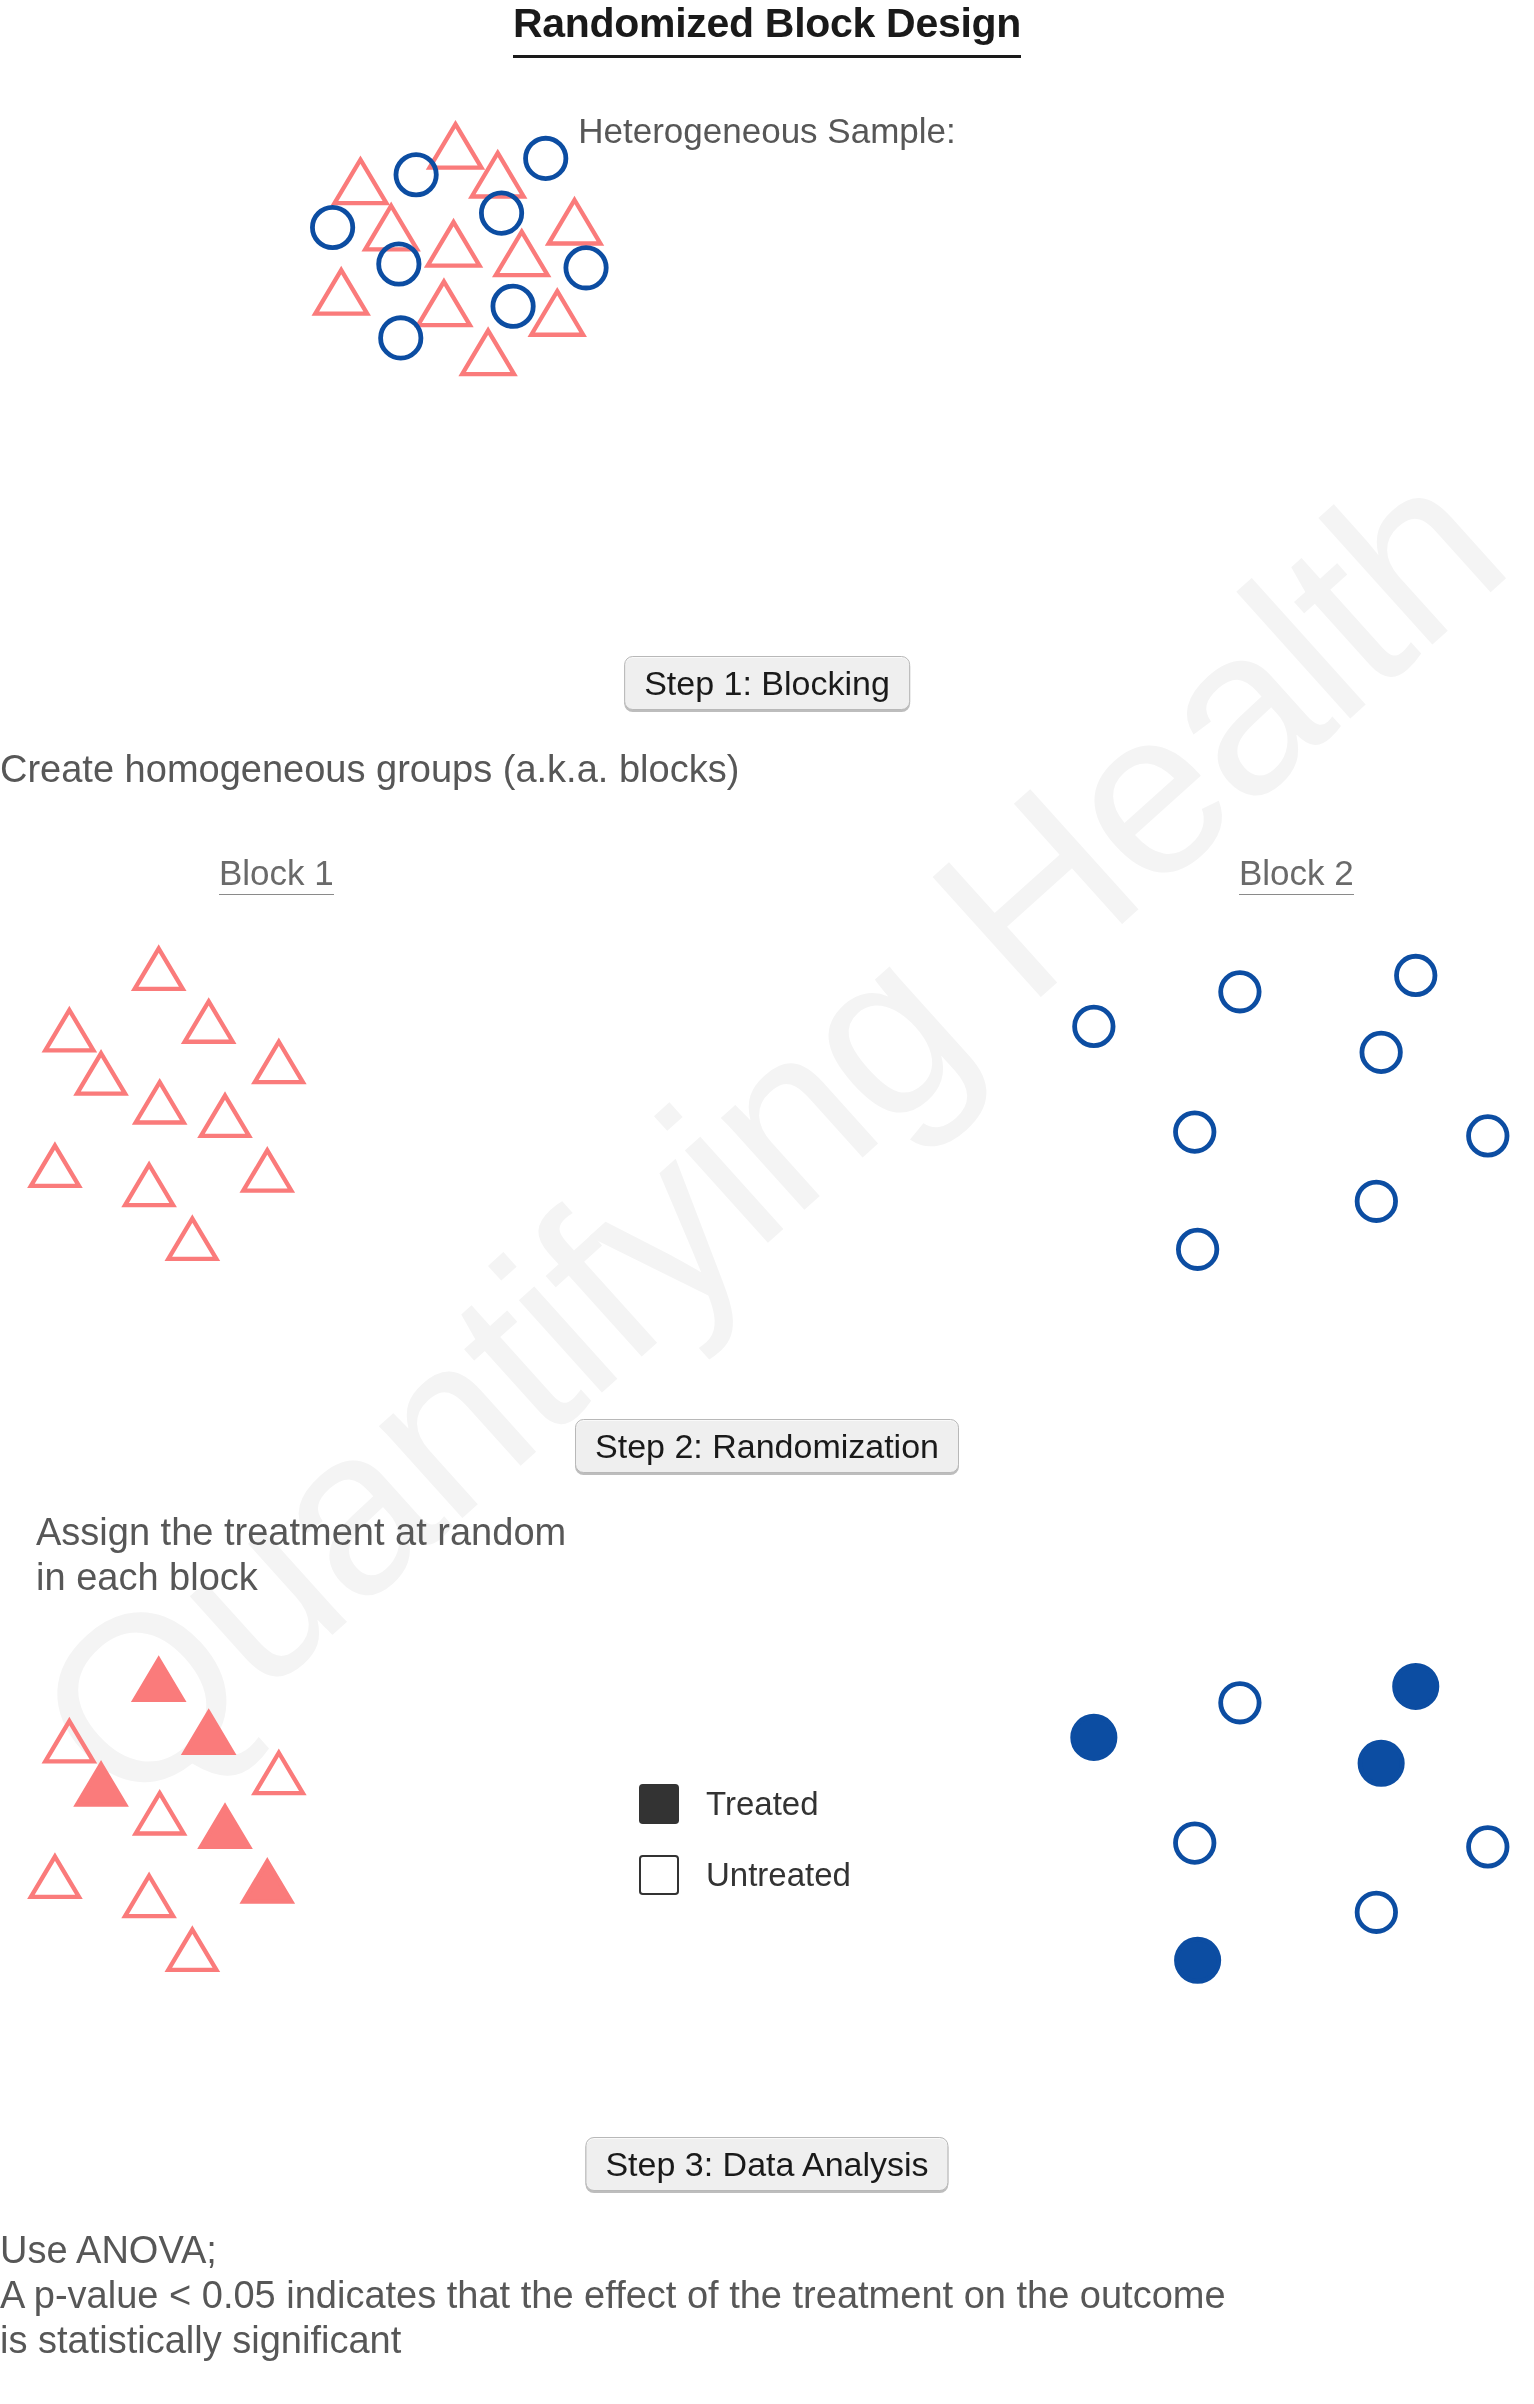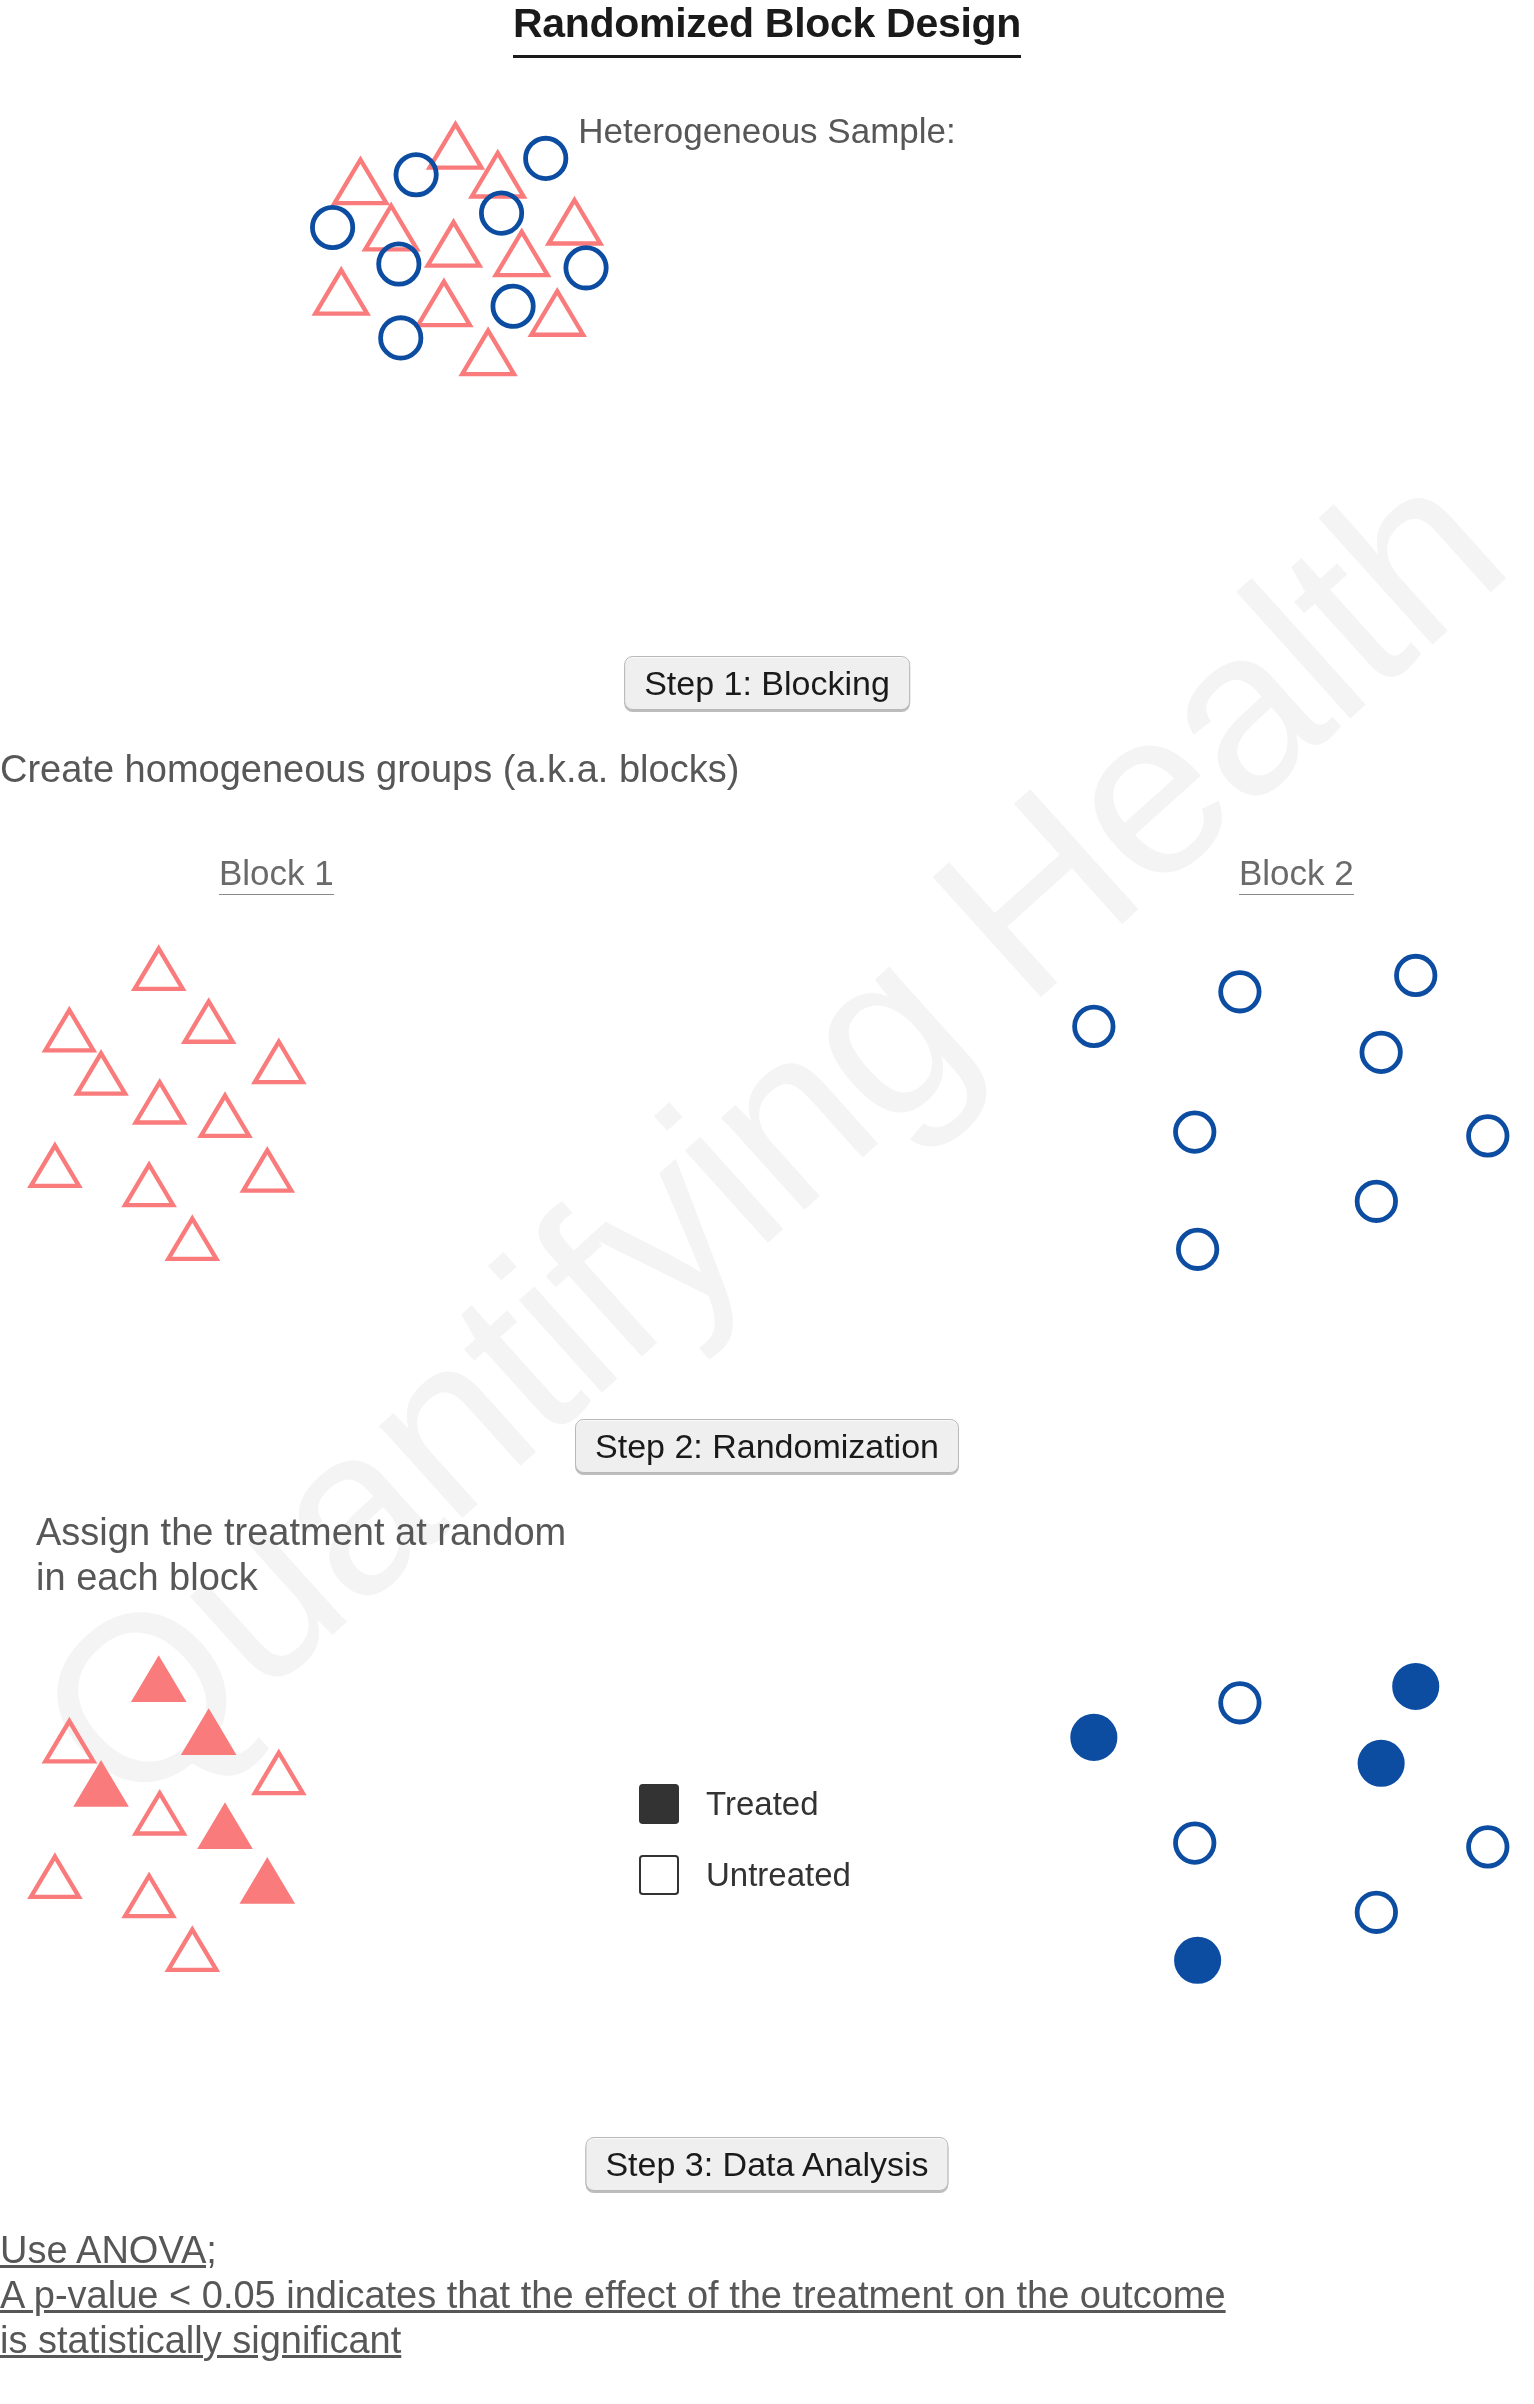--- a/index.html
+++ b/index.html
@@ -71,21 +71,21 @@
     left: 0;
     width: 100%;
     text-align: left;
     font-size: 38px;
     color: #575757;
     line-height: 1.18;
     z-index: 3;
   }
   #cap-step1 { top: 747px; }
   #cap-step2 { top: 1510px; padding-left: 36px; }
-  #cap-step3 { top: 2228px; text-decoration: underline; }
+  #cap-step3 { top: 2228px; }
 
   
   .step-btn {
     position: absolute;
     z-index: 4;
     display: inline-flex;
     align-items: center;
     justify-content: center;
     height: 54px;
     padding: 16px 19px;

